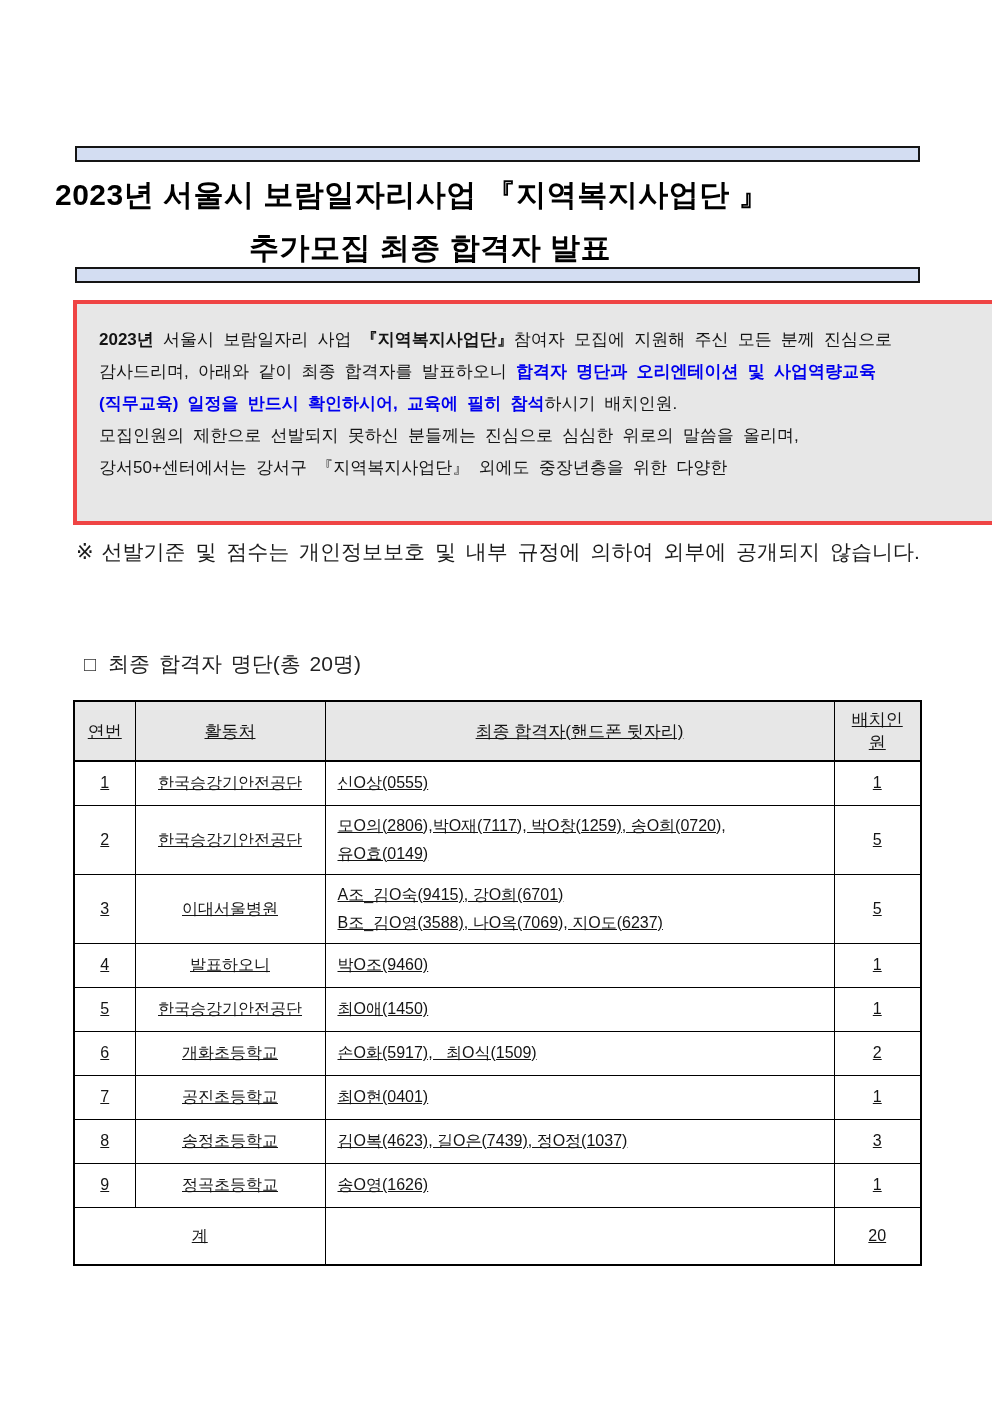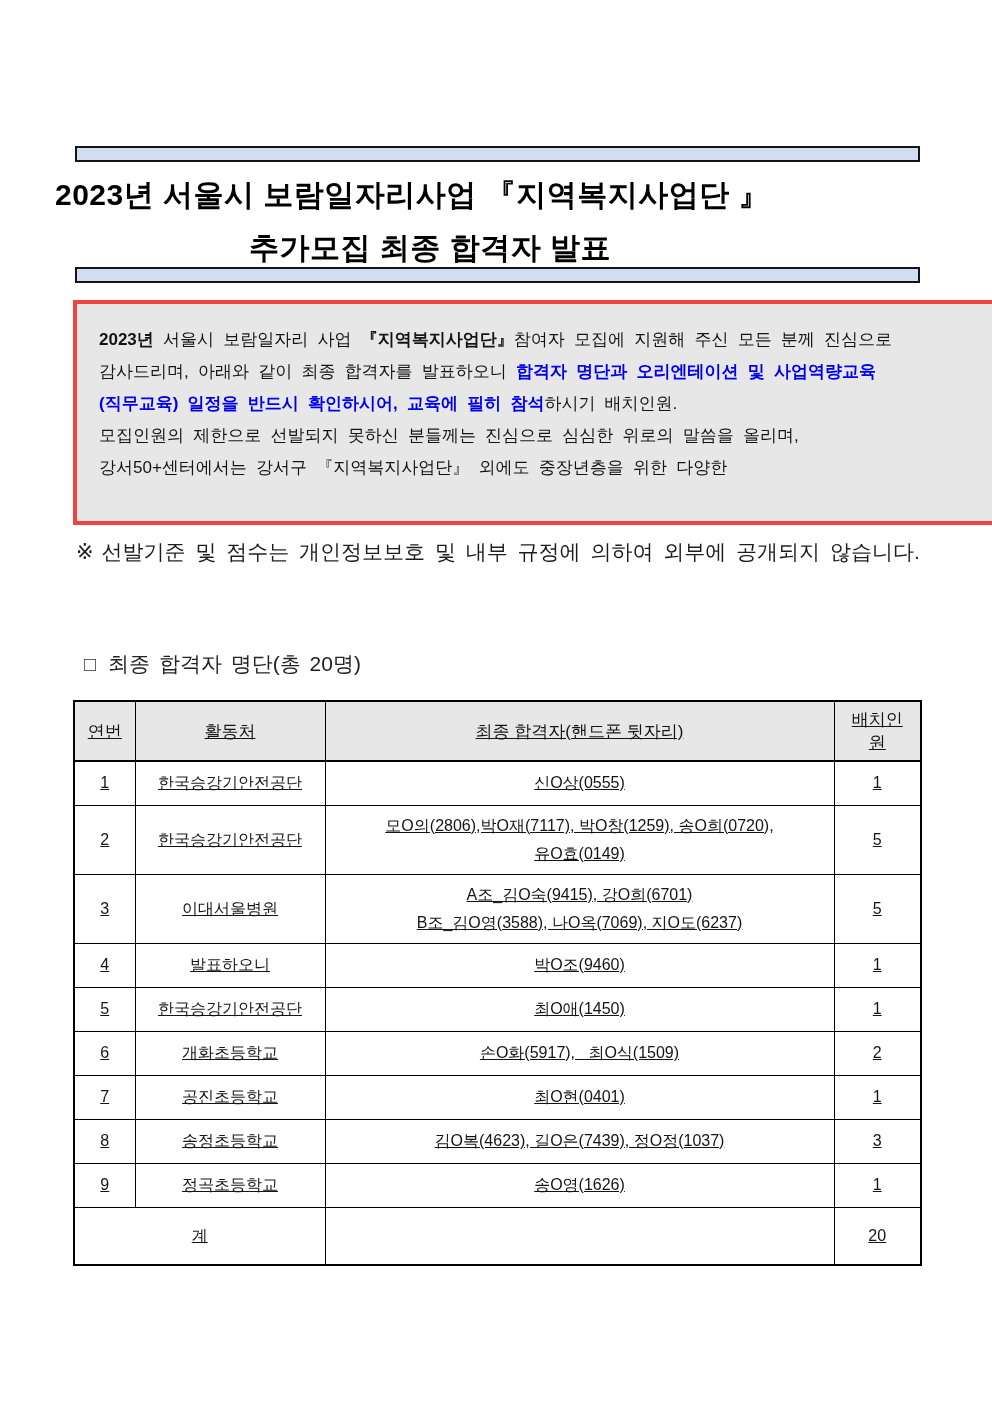--- a/index.html
+++ b/index.html
@@ -75,21 +75,21 @@
     padding:6px 12px;vertical-align:middle;text-decoration:underline;
   }
   table.roster thead th{
     background:var(--table-header-bg);
     height:50px;font-weight:normal;font-size:17px;text-align:center;
     border-bottom-width:2px;
   }
   table.roster td{height:44px;line-height:28px;}
   td.cell-no,td.cell-count{text-align:center;}
   td.cell-org{text-align:center;}
-  td.cell-names{text-align:center;padding-left:10px;}
+  td.cell-names{text-align:left;padding-left:10px;}
   tr.total-row td{height:58px;}
   tr.total-row td.cell-label{text-align:center;}
 </style>
 </head>
 <body>
 
 <div class="doc">
 
   <div class="bar top"></div>
   <div class="title-line l1">2023년 서울시 보람일자리사업 『지역복지사업단 』</div>

